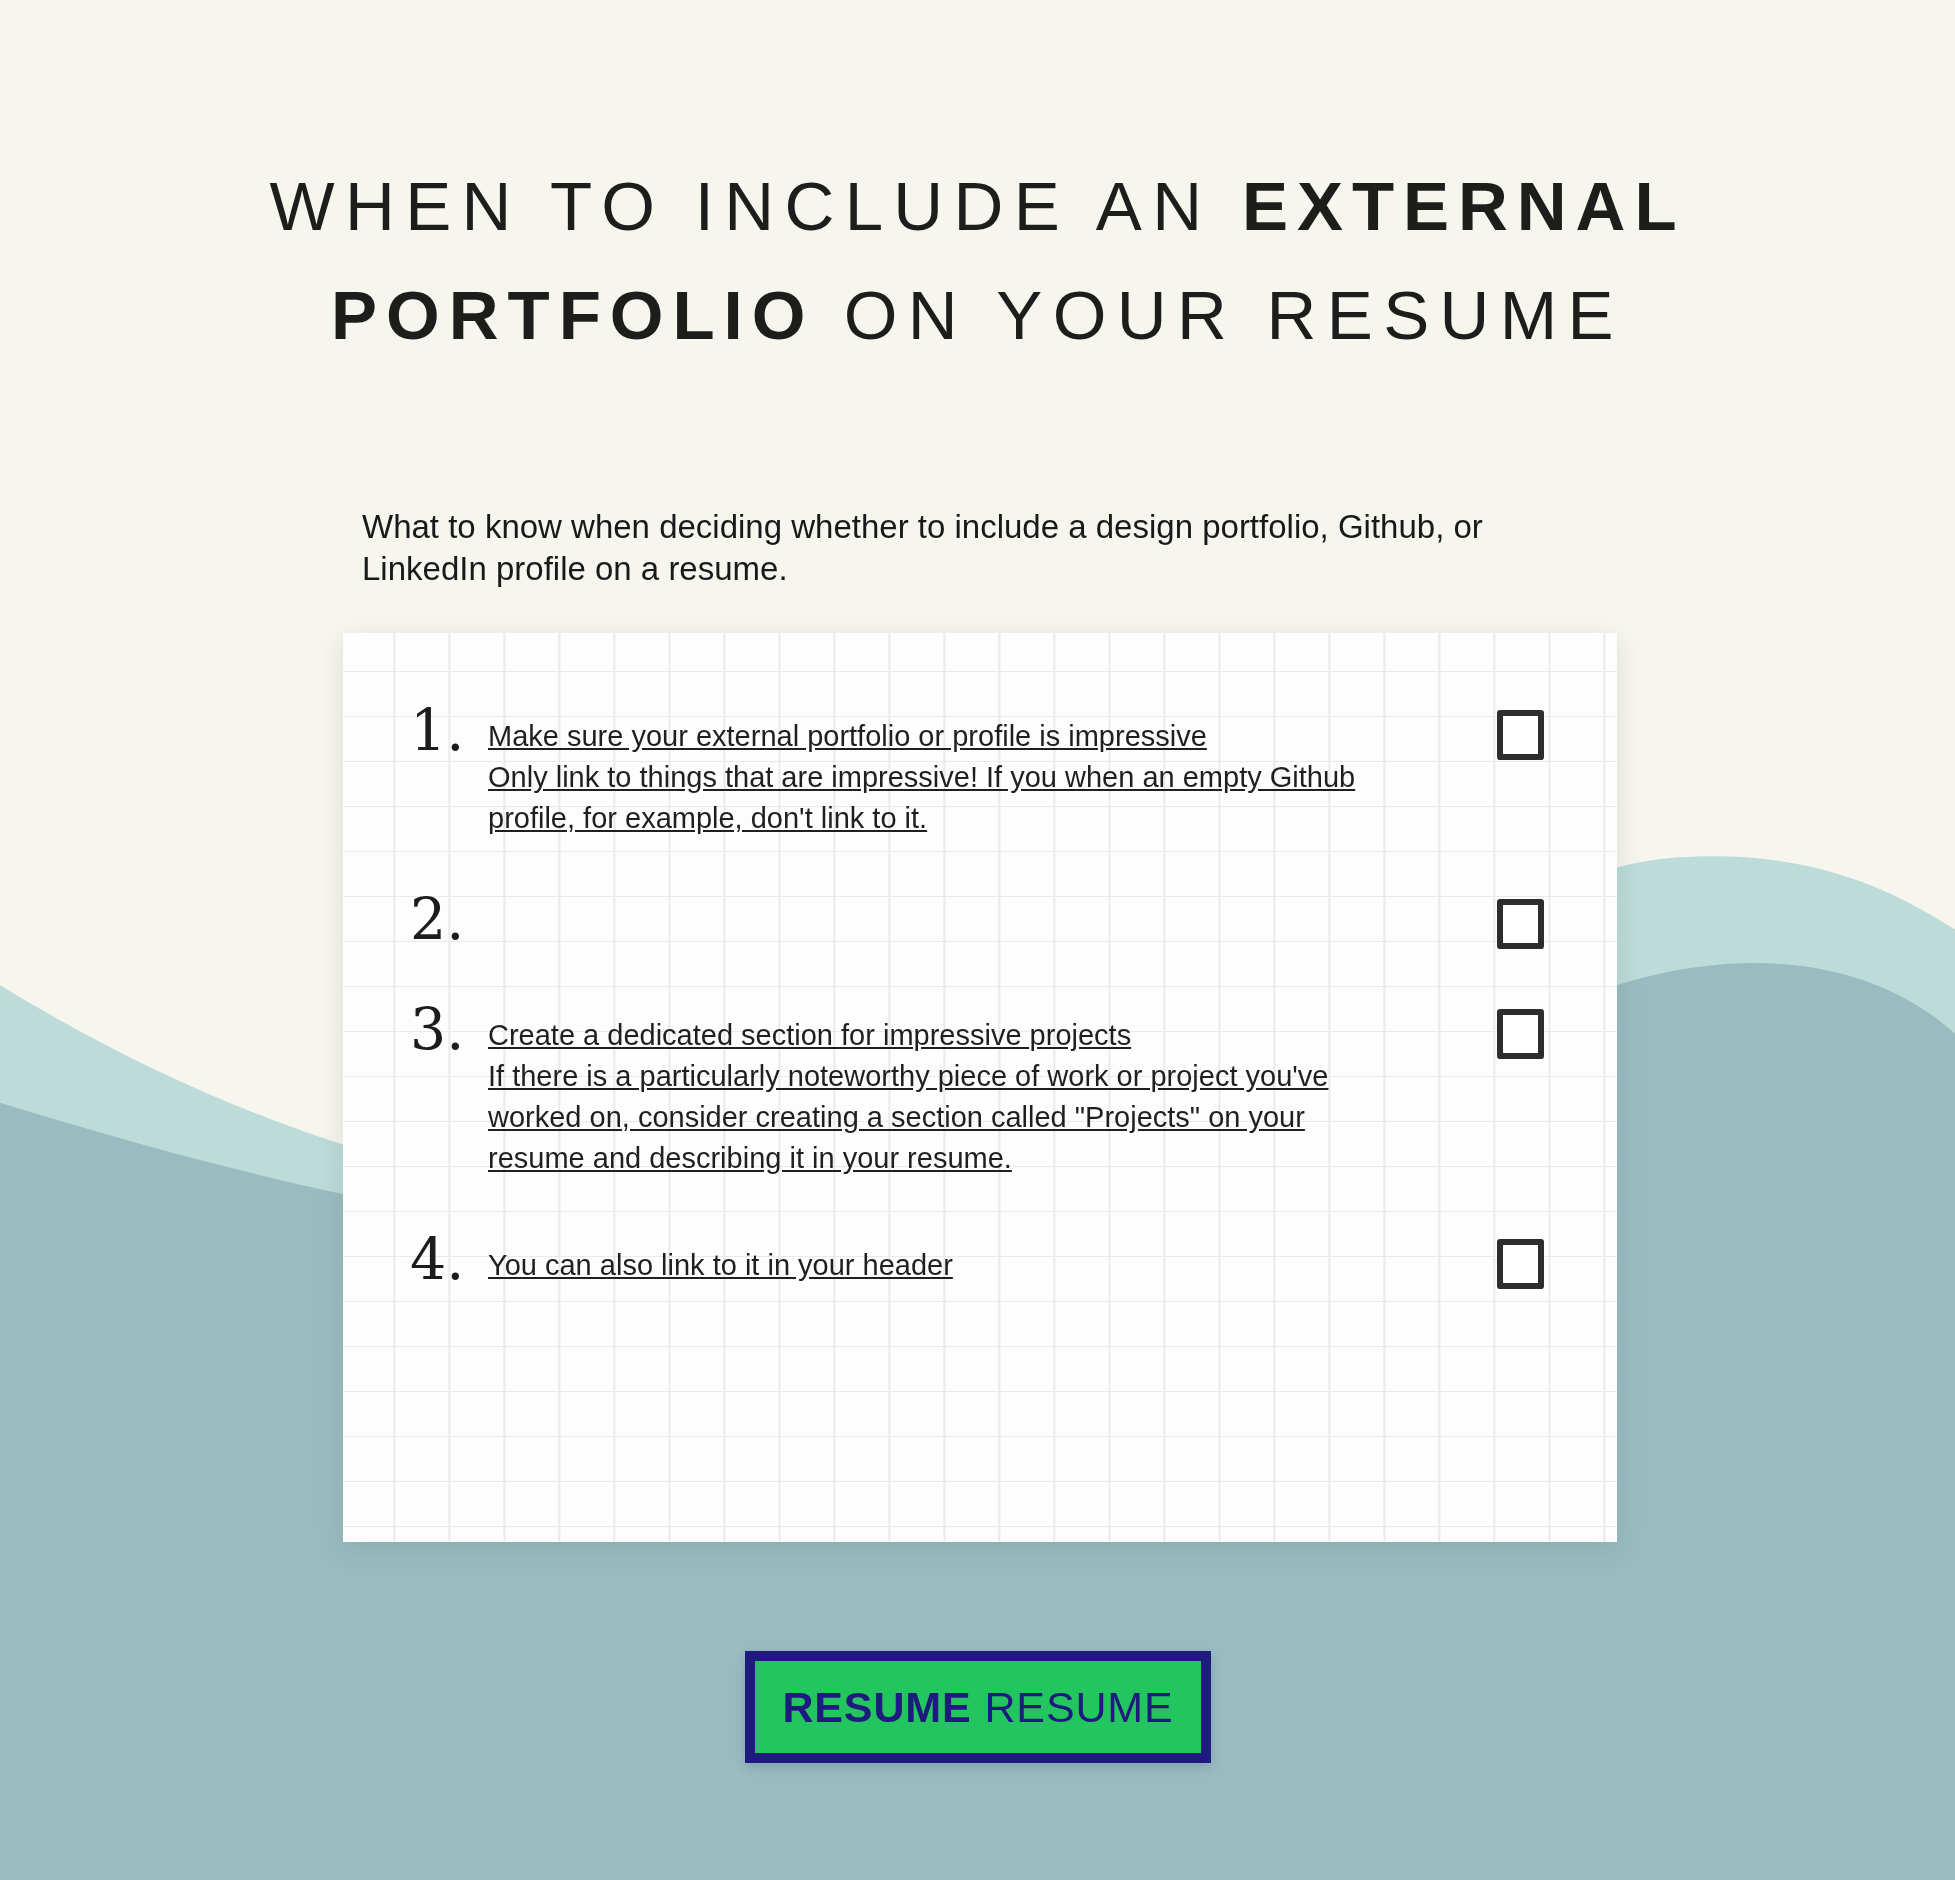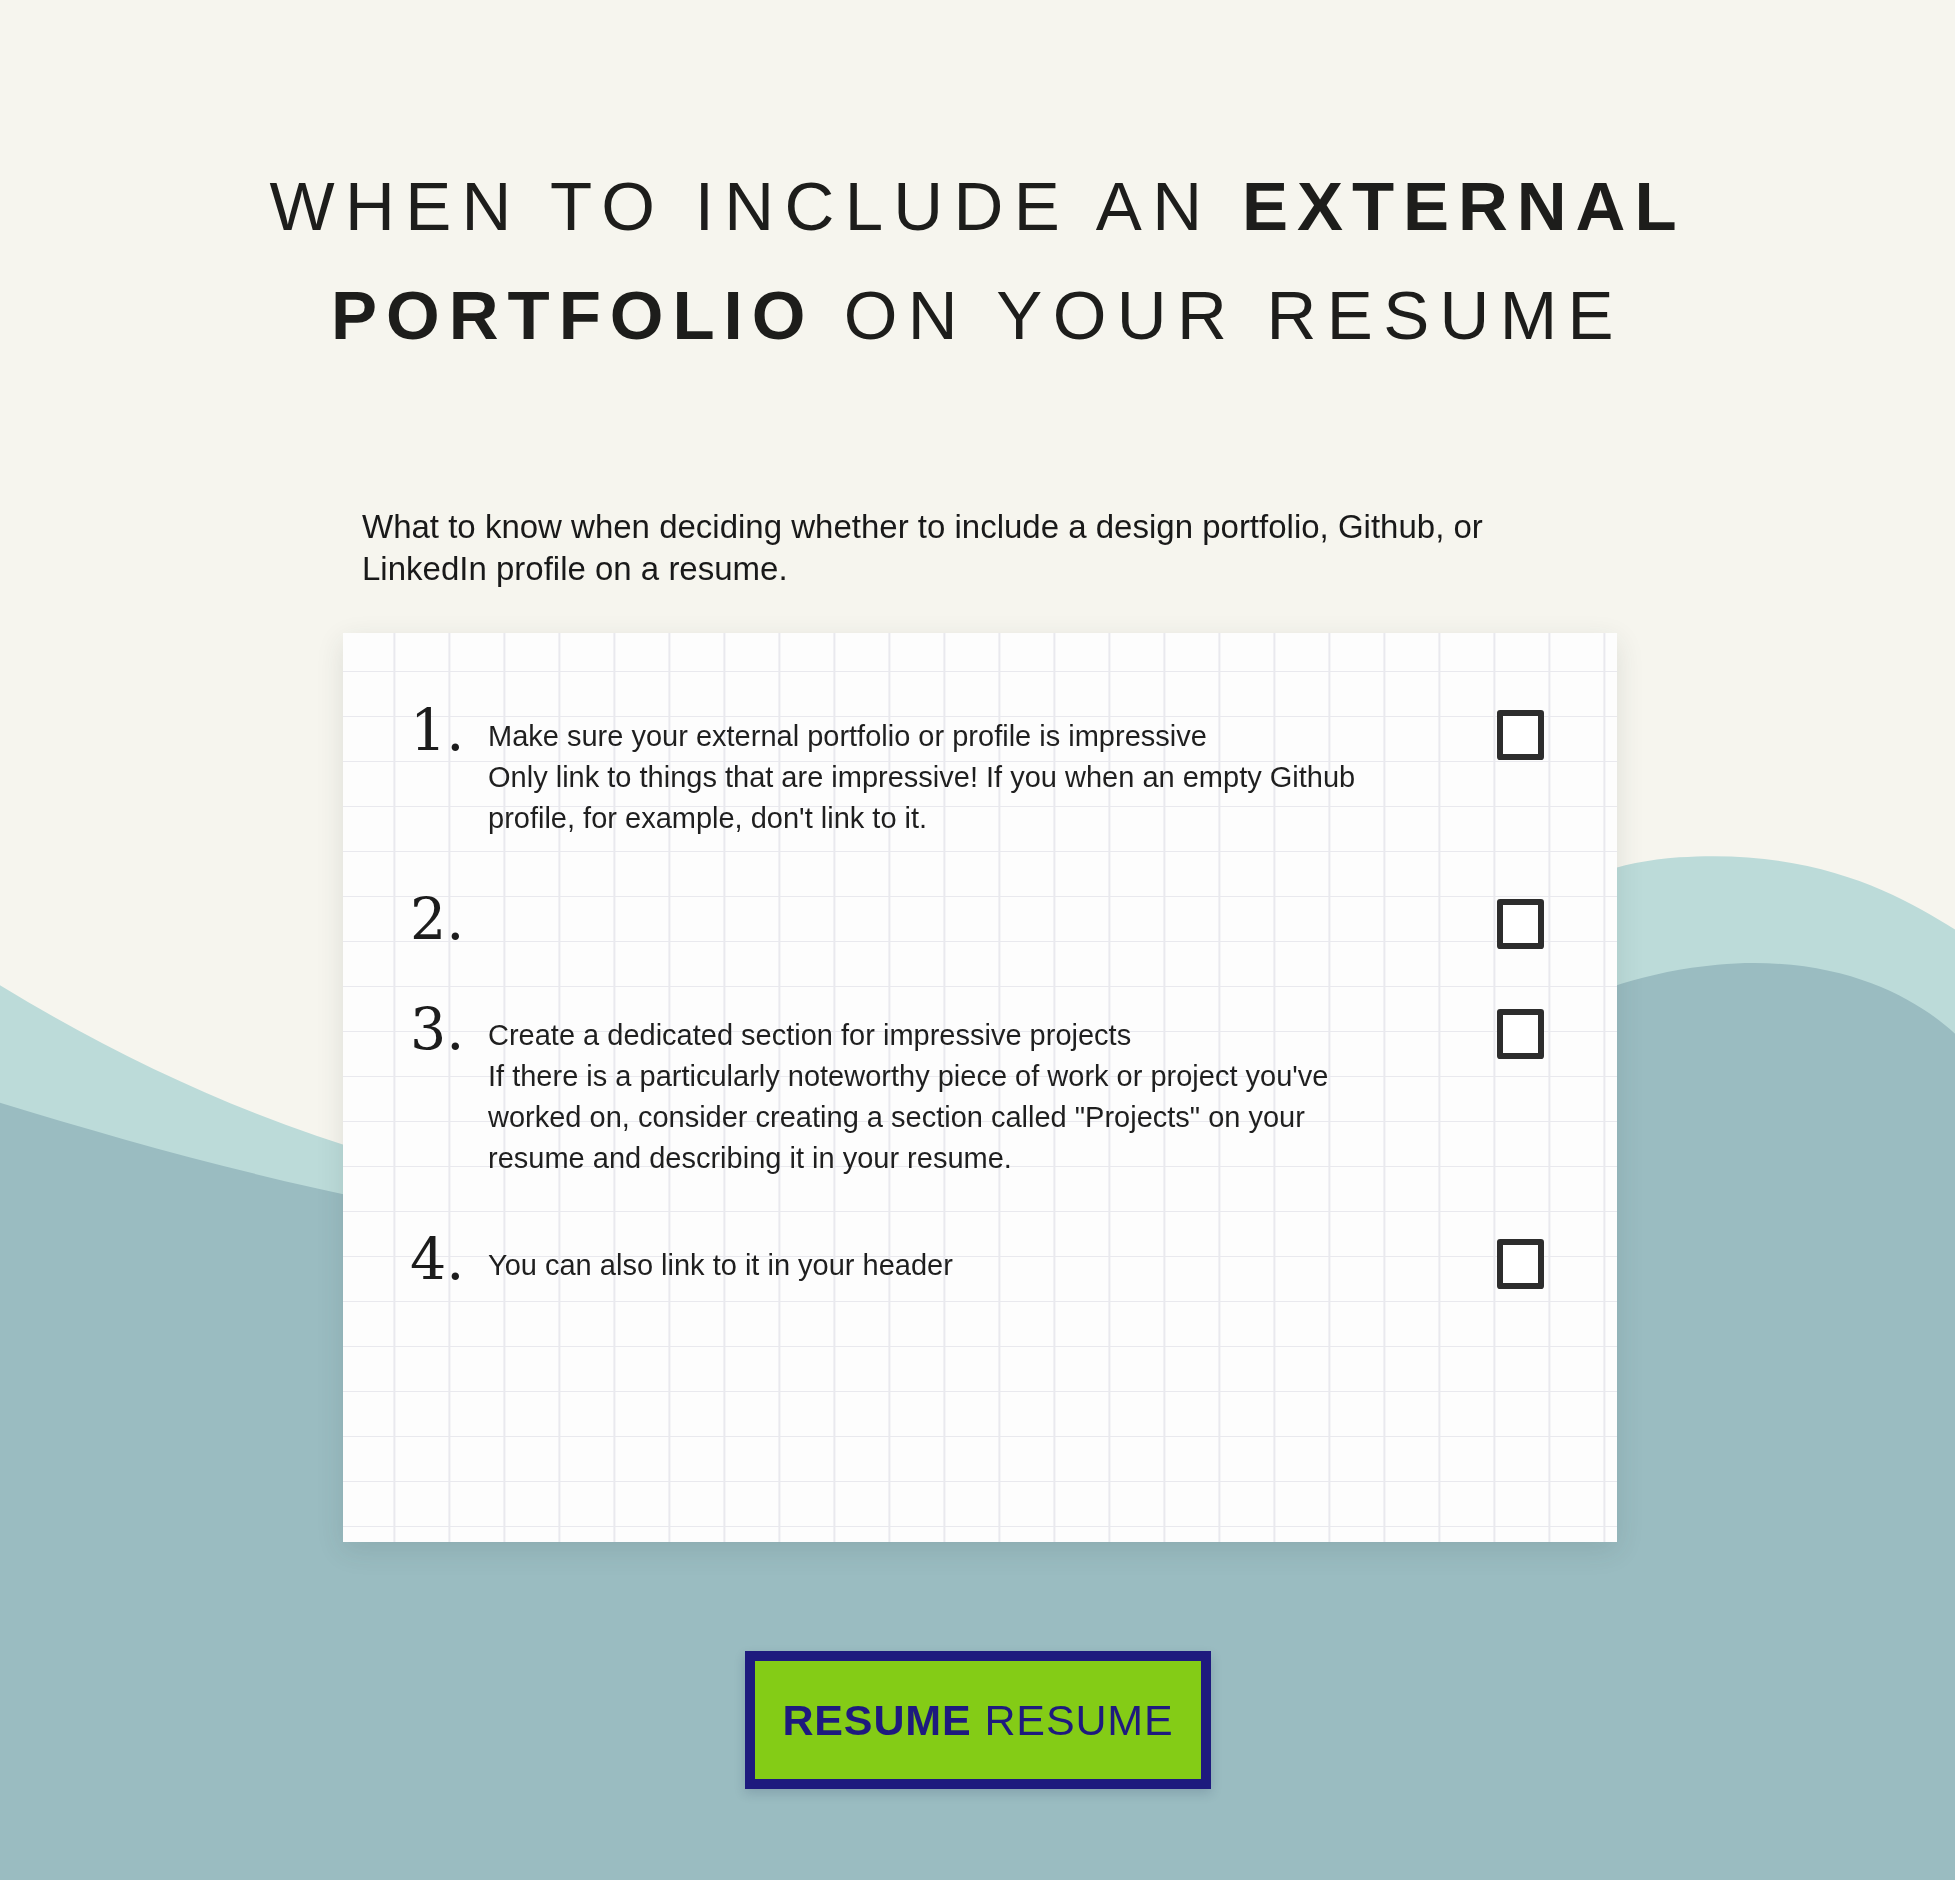--- a/index.html
+++ b/index.html
@@ -73,21 +73,21 @@
   }
   .item:first-child{margin-top:0;}
   .num{
     flex:0 0 78px;
     font-family:"DejaVu Serif", serif;
     font-size:57px;
     line-height:57px;
     margin-top:-14px;
     color:#1c1c1c;
   }
-  .txt{flex:0 0 974px;}
+  .txt{flex:0 0 974px;text-decoration:underline;}
   .head{
     font-size:29px;
     line-height:41px;
   }
   .body{
     font-size:29px;
     line-height:41px;
     white-space:pre-line;
   }
   .checkbox{
@@ -96,23 +96,23 @@
     width:35px; height:38px;
     border:6.1px solid var(--checkbox-border);
     border-radius:3.1px;
     background:#fff;
     cursor:pointer;
   }
 
   .brand{
     position:absolute;
     left:745px; top:1651px;
-    width:466px; height:138px;
+    width:466px; height:112px;
     box-sizing:border-box;
-    background:#84cc16;
+    background:#22c55e;
     border:10.7px solid var(--navy);
     display:flex;
     align-items:center;
     justify-content:center;
     color:var(--navy);
     font-size:43px;
     letter-spacing:0.02em;
     box-shadow:0 4.6px 10.7px rgba(30,40,80,0.18);
   }
   .brand-bold{font-weight:700;}

